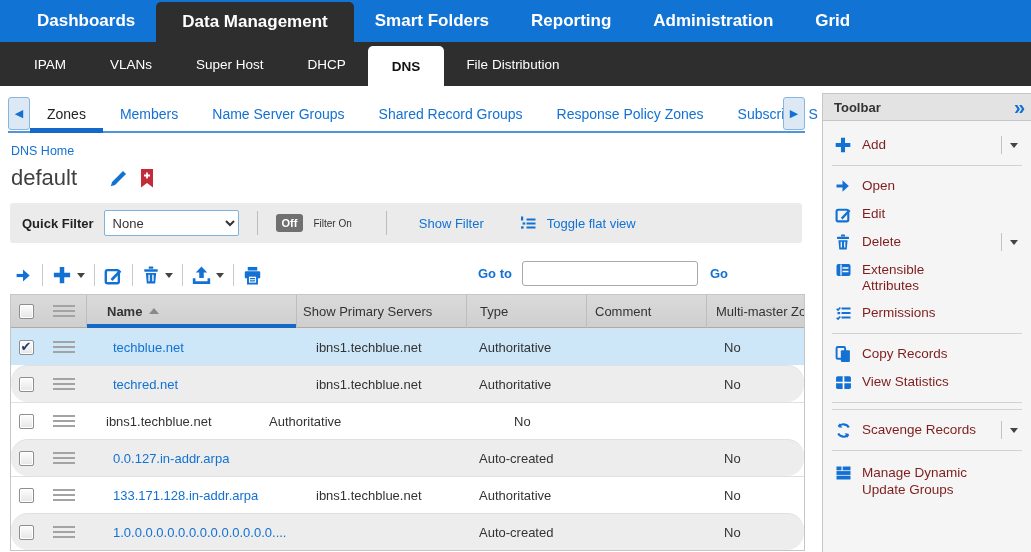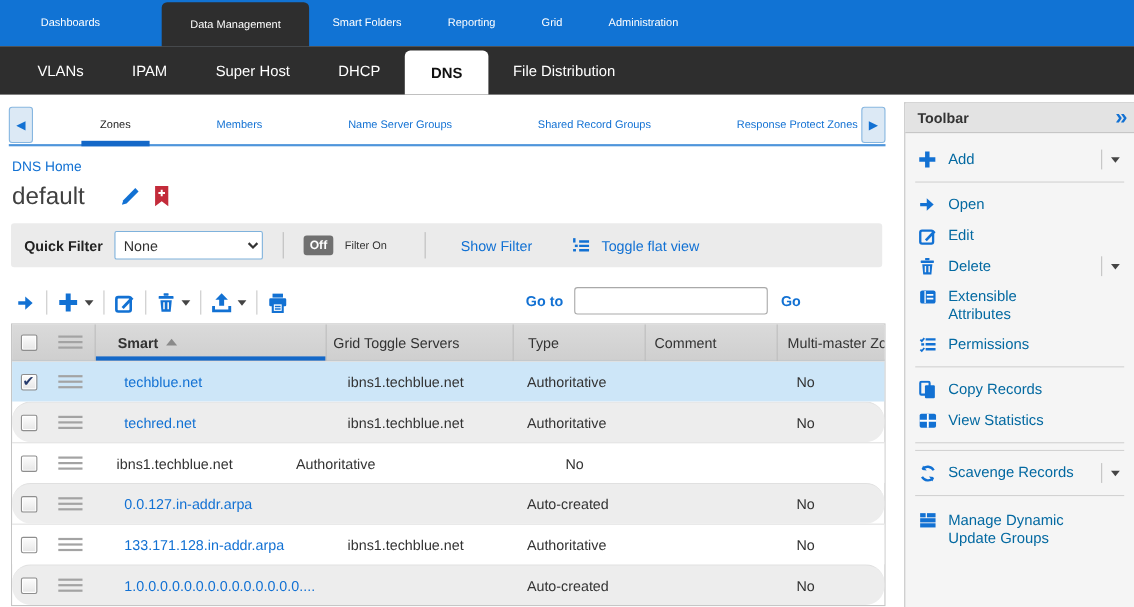--- a/index.html
+++ b/index.html
@@ -11,38 +11,38 @@
     --row-alt:#EDEDED;
     --row-sel:#CDE6F8;
   }
   *{margin:0;padding:0;box-sizing:border-box;}
   html,body{width:1031px;height:552px;overflow:hidden;background:#fff;
     font-family:"Liberation Sans","DejaVu Sans",sans-serif;color:#333;}
 
   
   .topnav{position:absolute;top:0;left:0;width:1031px;height:42px;background:var(--nav-blue);
     display:flex;align-items:flex-end;padding-left:16px;}
-  .topnav-item{color:#fff;font-weight:normal;font-size:10px;padding:0 21px;height:42px;
+  .topnav-item{color:#fff;font-weight:bold;font-size:17px;padding:0 21px;height:42px;
     display:flex;align-items:center;cursor:pointer;}
-  .topnav-item.active{background:var(--dark);border-radius:5px 5px 0 0;height:40px;padding:0 26px;margin-left:35px;}
+  .topnav-item.active{background:var(--dark);border-radius:5px 5px 0 0;height:40px;padding:0 26px;}
 
   
   .subnav{position:absolute;top:42px;left:0;width:1031px;height:44px;background:var(--dark);
     display:flex;align-items:flex-end;padding-left:12px;}
   .subnav-item{color:#fff;font-size:13.5px;padding:0 22px;height:44px;display:flex;align-items:center;cursor:pointer;}
   .subnav-item.active{background:#fff;color:#111;font-weight:bold;border-radius:5px 5px 0 0;height:40px;padding:0 24px;}
 
   
   .tabstrip{position:absolute;top:96px;left:8px;width:797px;height:37px;display:flex;align-items:center;
     border-bottom:2px solid #4E95DB;}
   .scrollbtn{width:22px;height:33px;background:#DCE9F5;border:1px solid #86B6E0;border-radius:3px;
     display:flex;align-items:center;justify-content:center;color:var(--accent);font-size:11px;cursor:pointer;flex:none;}
   .scrollbtn.right{position:absolute;right:0;top:1px;z-index:3;}
-  .tab{position:relative;height:35px;display:flex;align-items:center;padding:0 17px;font-size:10px;
-    color:var(--accent);cursor:pointer;white-space:nowrap;margin-left:44px;}
+  .tab{position:relative;height:35px;display:flex;align-items:center;padding:0 17px;font-size:14px;
+    color:var(--accent);cursor:pointer;white-space:nowrap;}
   .tab.active{color:#222;}
   .tab.active::after{content:'';position:absolute;left:0;right:0;bottom:-2px;height:5px;background:var(--underline);}
 
   
   .breadcrumb{position:absolute;top:144px;left:11px;font-size:12.5px;color:var(--accent);cursor:pointer;}
   .pagetitle-row{position:absolute;top:165px;left:11px;display:flex;align-items:center;gap:14px;}
   .pagetitle{font-size:22px;color:#404040;}
   .title-icons{display:flex;align-items:center;gap:12px;margin-left:18px;}
 
   
@@ -98,58 +98,58 @@
   
   .panel{position:absolute;top:93px;left:822px;width:209px;height:459px;background:var(--panel-bg);
     border-left:1px solid #C6C6C6;border-top:1px solid #C6C6C6;}
   .panel-header{height:27px;background:#E3E3E3;border-bottom:1px solid #C6C6C6;display:flex;align-items:center;
     padding:0 8px 0 11px;}
   .panel-title{font-weight:bold;font-size:13px;color:#333;flex:1;}
   .collapse{color:var(--accent);font-size:20px;font-weight:bold;line-height:1;cursor:pointer;letter-spacing:-2px;}
   .pitems{padding-top:10px;}
   .pitem{display:flex;align-items:flex-start;padding:5px 6px 5px 11px;cursor:pointer;min-height:26px;}
   .pitem .picon{width:18px;height:18px;flex:none;margin-right:10px;display:flex;align-items:center;justify-content:center;}
-  .pitem .plabel{font-size:13.5px;color:#0369a1;max-width:122px;line-height:1.2;padding-top:1px;}
+  .pitem .plabel{font-size:13.5px;color:#7f1d1d;max-width:122px;line-height:1.2;padding-top:1px;}
   .pitem .pcaret{margin-left:auto;width:24px;align-self:stretch;display:flex;align-items:center;justify-content:center;
     border-left:1px solid #C2C2C2;}
   .pitem.disabled .plabel{color:#A9A9A9;}
   .pitem.disabled .pcaret .caret{border-top-color:#9A9A9A;}
   .pdivider{height:1px;background:#D2D2D2;margin:6px 9px;}
   svg{display:block;}
 </style>
 </head>
 <body>
 
 <div class="topnav">
   <div class="topnav-item">Dashboards</div>
   <div class="topnav-item active">Data Management</div>
   <div class="topnav-item">Smart Folders</div>
   <div class="topnav-item">Reporting</div>
+  <div class="topnav-item">Administration</div>
   <div class="topnav-item">Grid</div>
-  <div class="topnav-item">Administration</div>
 </div>
 
 <div class="subnav">
+  <div class="subnav-item">IPAM</div>
   <div class="subnav-item">VLANs</div>
-  <div class="subnav-item">IPAM</div>
   <div class="subnav-item">Super Host</div>
   <div class="subnav-item">DHCP</div>
   <div class="subnav-item active">DNS</div>
   <div class="subnav-item">File Distribution</div>
 </div>
 
 <div class="tabstrip" style="overflow:visible;">
   <div class="scrollbtn">
     <span>◀</span>
   </div>
   <div class="tab active">Zones</div>
   <div class="tab">Members</div>
   <div class="tab">Name Server Groups</div>
   <div class="tab">Shared Record Groups</div>
-  <div class="tab">Response Protect Zones</div>
+  <div class="tab">Response Policy Zones</div>
   <div class="tab">Subscriber S</div>
   <div class="scrollbtn right">
     <span>▶</span>
   </div>
 </div>
 
 <div class="breadcrumb">DNS Home</div>
 <div class="pagetitle-row">
   <div class="pagetitle">default</div>
   <div class="title-icons">
@@ -262,25 +262,25 @@
         <span class="cbx"></span>
       </div>
     <div class="col-handle">
         <span class="hamburger">
           <span></span>
           <span></span>
           <span></span>
         </span>
       </div>
     <div class="col-name hcell">
-      <span style="font-weight:bold;">Smart</span>
+      <span style="font-weight:bold;">Name</span>
       <span class="sort-asc"></span>
       <span class="name-underline"></span>
     </div>
-    <div class="col-primary hcell" style="padding-left:6px;">Grid Toggle Servers</div>
+    <div class="col-primary hcell" style="padding-left:6px;">Show Primary Servers</div>
     <div class="col-type hcell">Type</div>
     <div class="col-comment hcell">Comment</div>
     <div class="col-mm hcell" style="padding-left:9px;">Multi-master Zo</div>
   </div>
 
   <div class="grow selected">
     <div class="col-check">
         <span class="cbx checked"></span>
       </div>
     <div class="col-handle">

